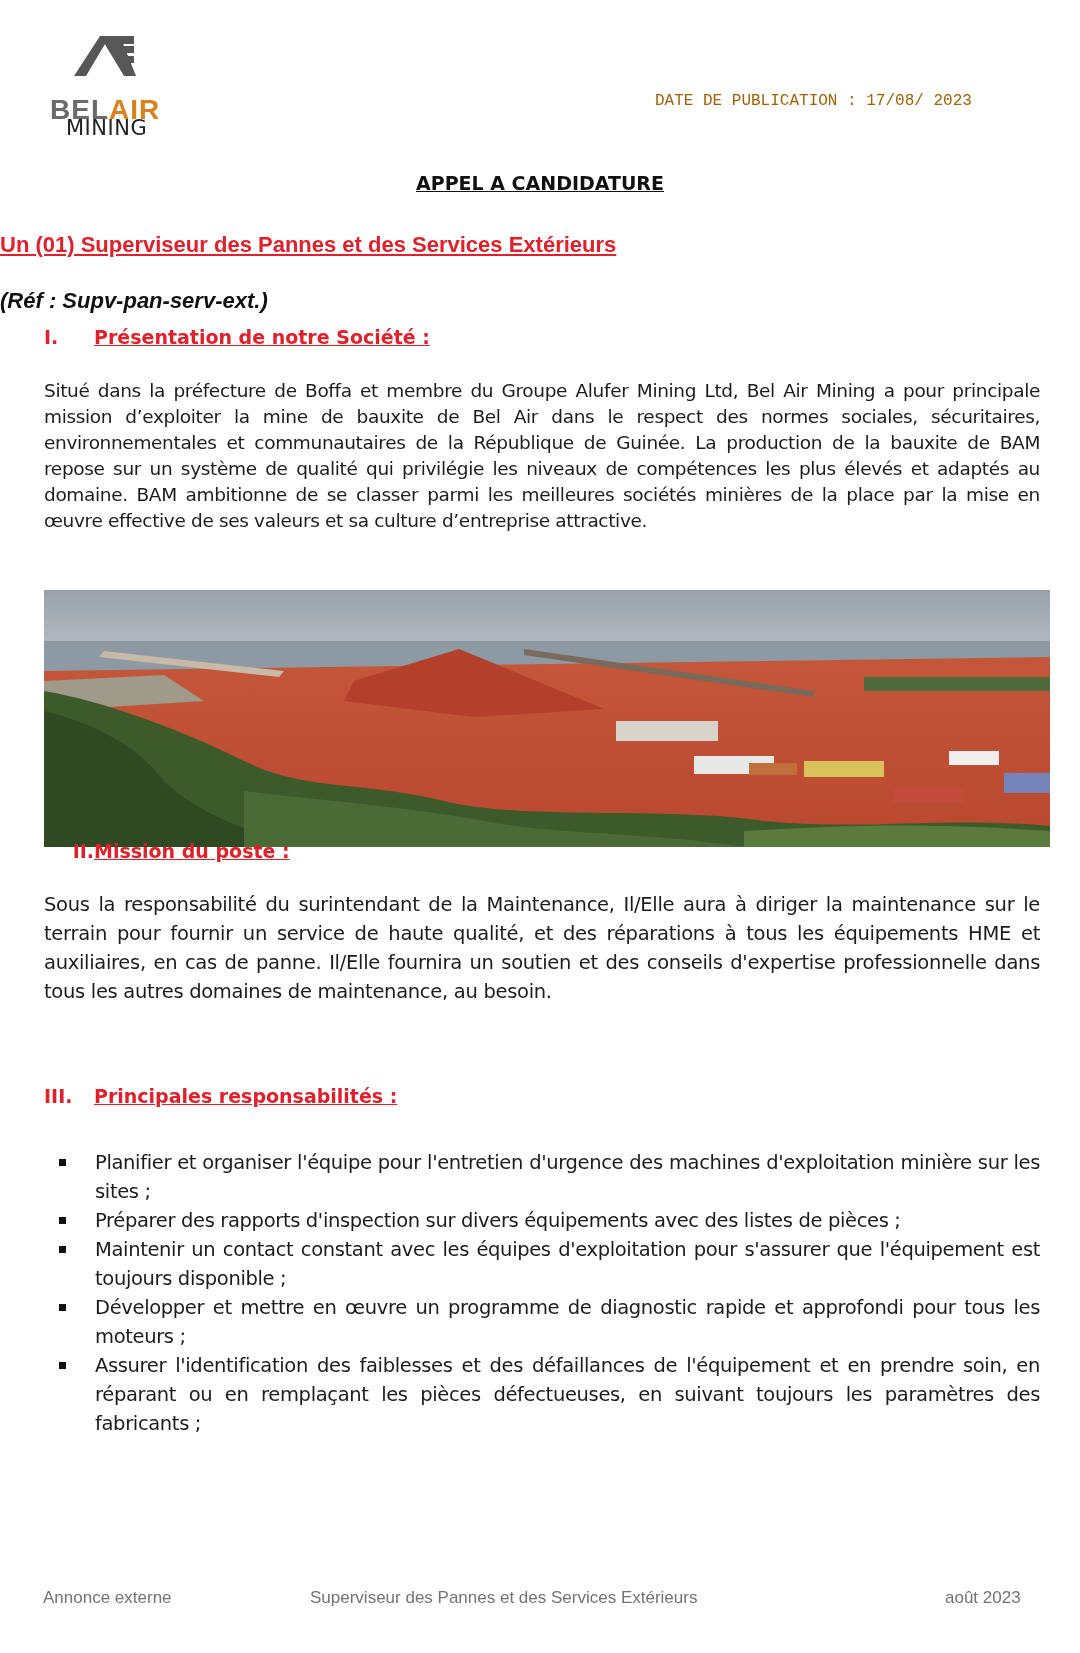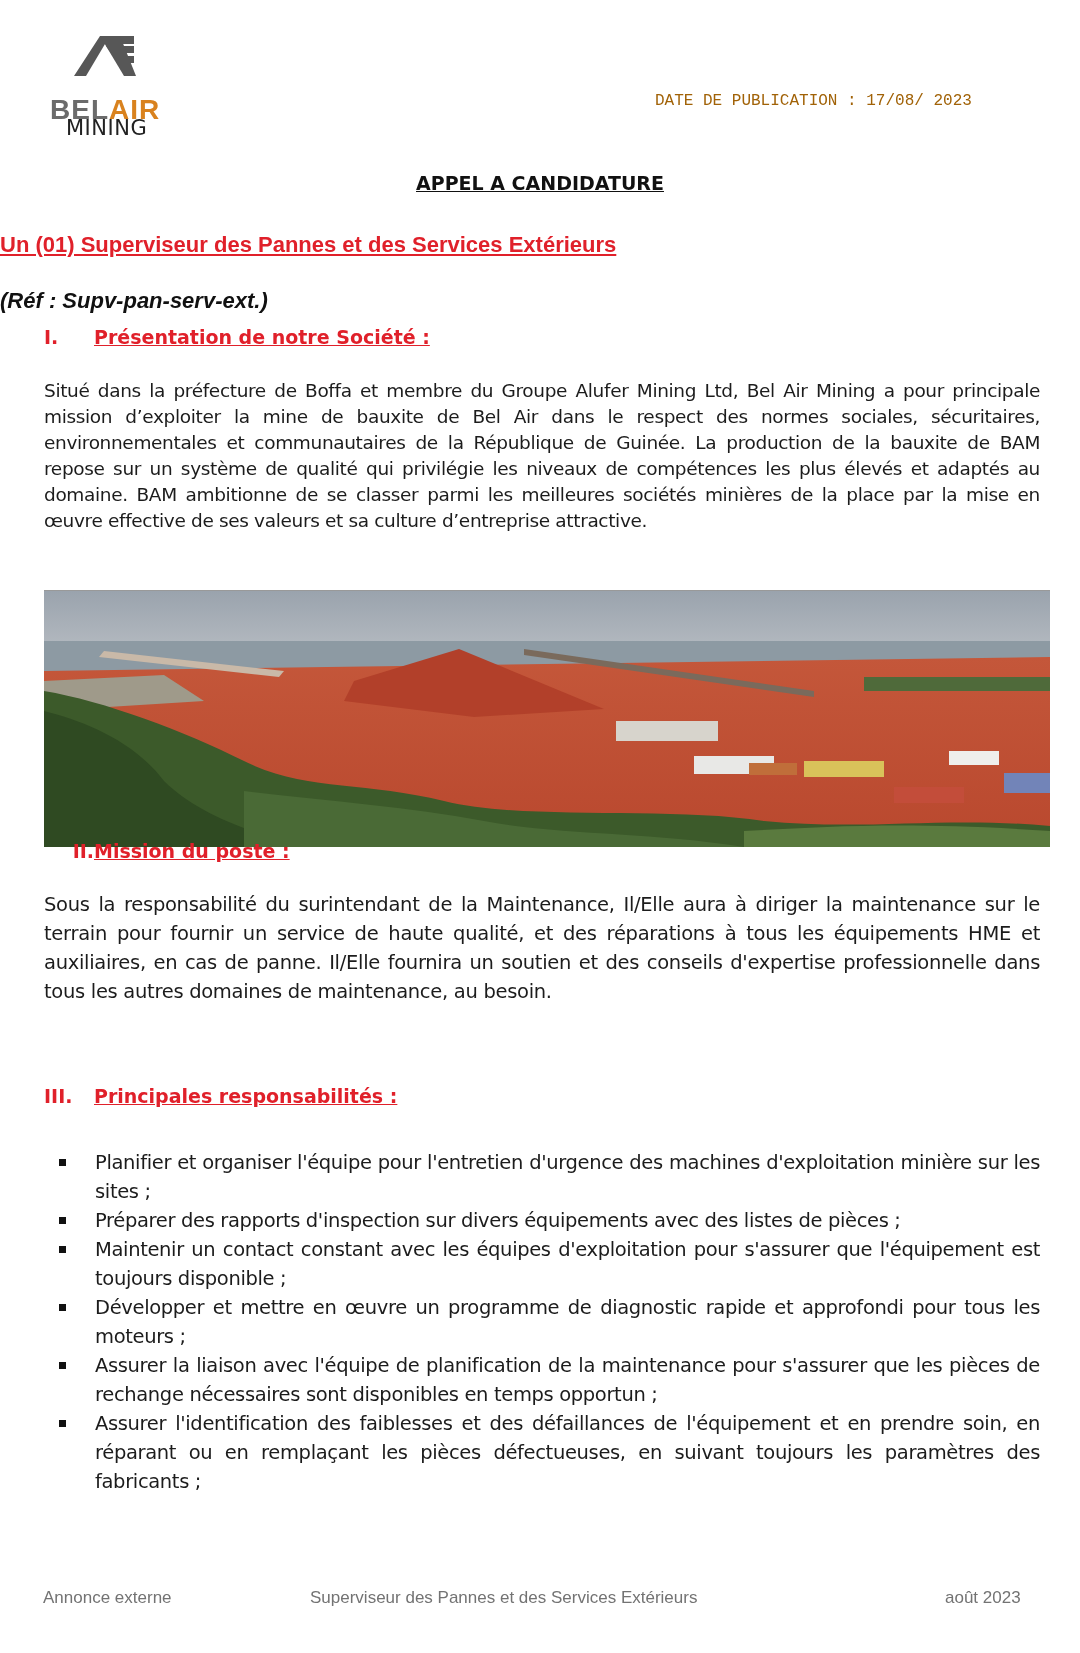--- a/index.html
+++ b/index.html
@@ -134,19 +134,19 @@
 
 <div class="section-head" style="top:1085px;">
   <span class="num">III.</span><span class="title">Principales responsabilités :</span>
 </div>
 <ul class="bullets">
   <li><span class="bullet"></span><span>Planifier et organiser l'équipe pour l'entretien d'urgence des machines d'exploitation minière sur les sites ;</span></li>
   <li><span class="bullet"></span></li>
   <li><span class="bullet"></span><span>Préparer des rapports d'inspection sur divers équipements avec des listes de pièces ;</span></li>
   <li><span class="bullet"></span><span>Maintenir un contact constant avec les équipes d'exploitation pour s'assurer que l'équipement est toujours disponible ;</span></li>
   <li><span class="bullet"></span><span>Développer et mettre en œuvre un programme de diagnostic rapide et approfondi pour tous les moteurs ;</span></li>
-  <li><span class="bullet"></span><span>Assurer la liaison avec l'équipe de planification de la maintenance pour s'assurer que les pièces de rechange nécessaires sont disponibles en temps opportun ;</span></li>
+  <li><span class="bullet"></span></li>
   <li><span class="bullet"></span><span>Assurer l'identification des faiblesses et des défaillances de l'équipement et en prendre soin, en réparant ou en remplaçant les pièces défectueuses, en suivant toujours les paramètres des fabricants ;</span></li>
 </ul>
 
 <div class="footer" style="left:43px;">Annonce externe</div>
 <div class="footer" style="left:310px;">Superviseur des Pannes et des Services Extérieurs</div>
 <div class="footer" style="left:945px;">août 2023</div>
 
 </body></html>

